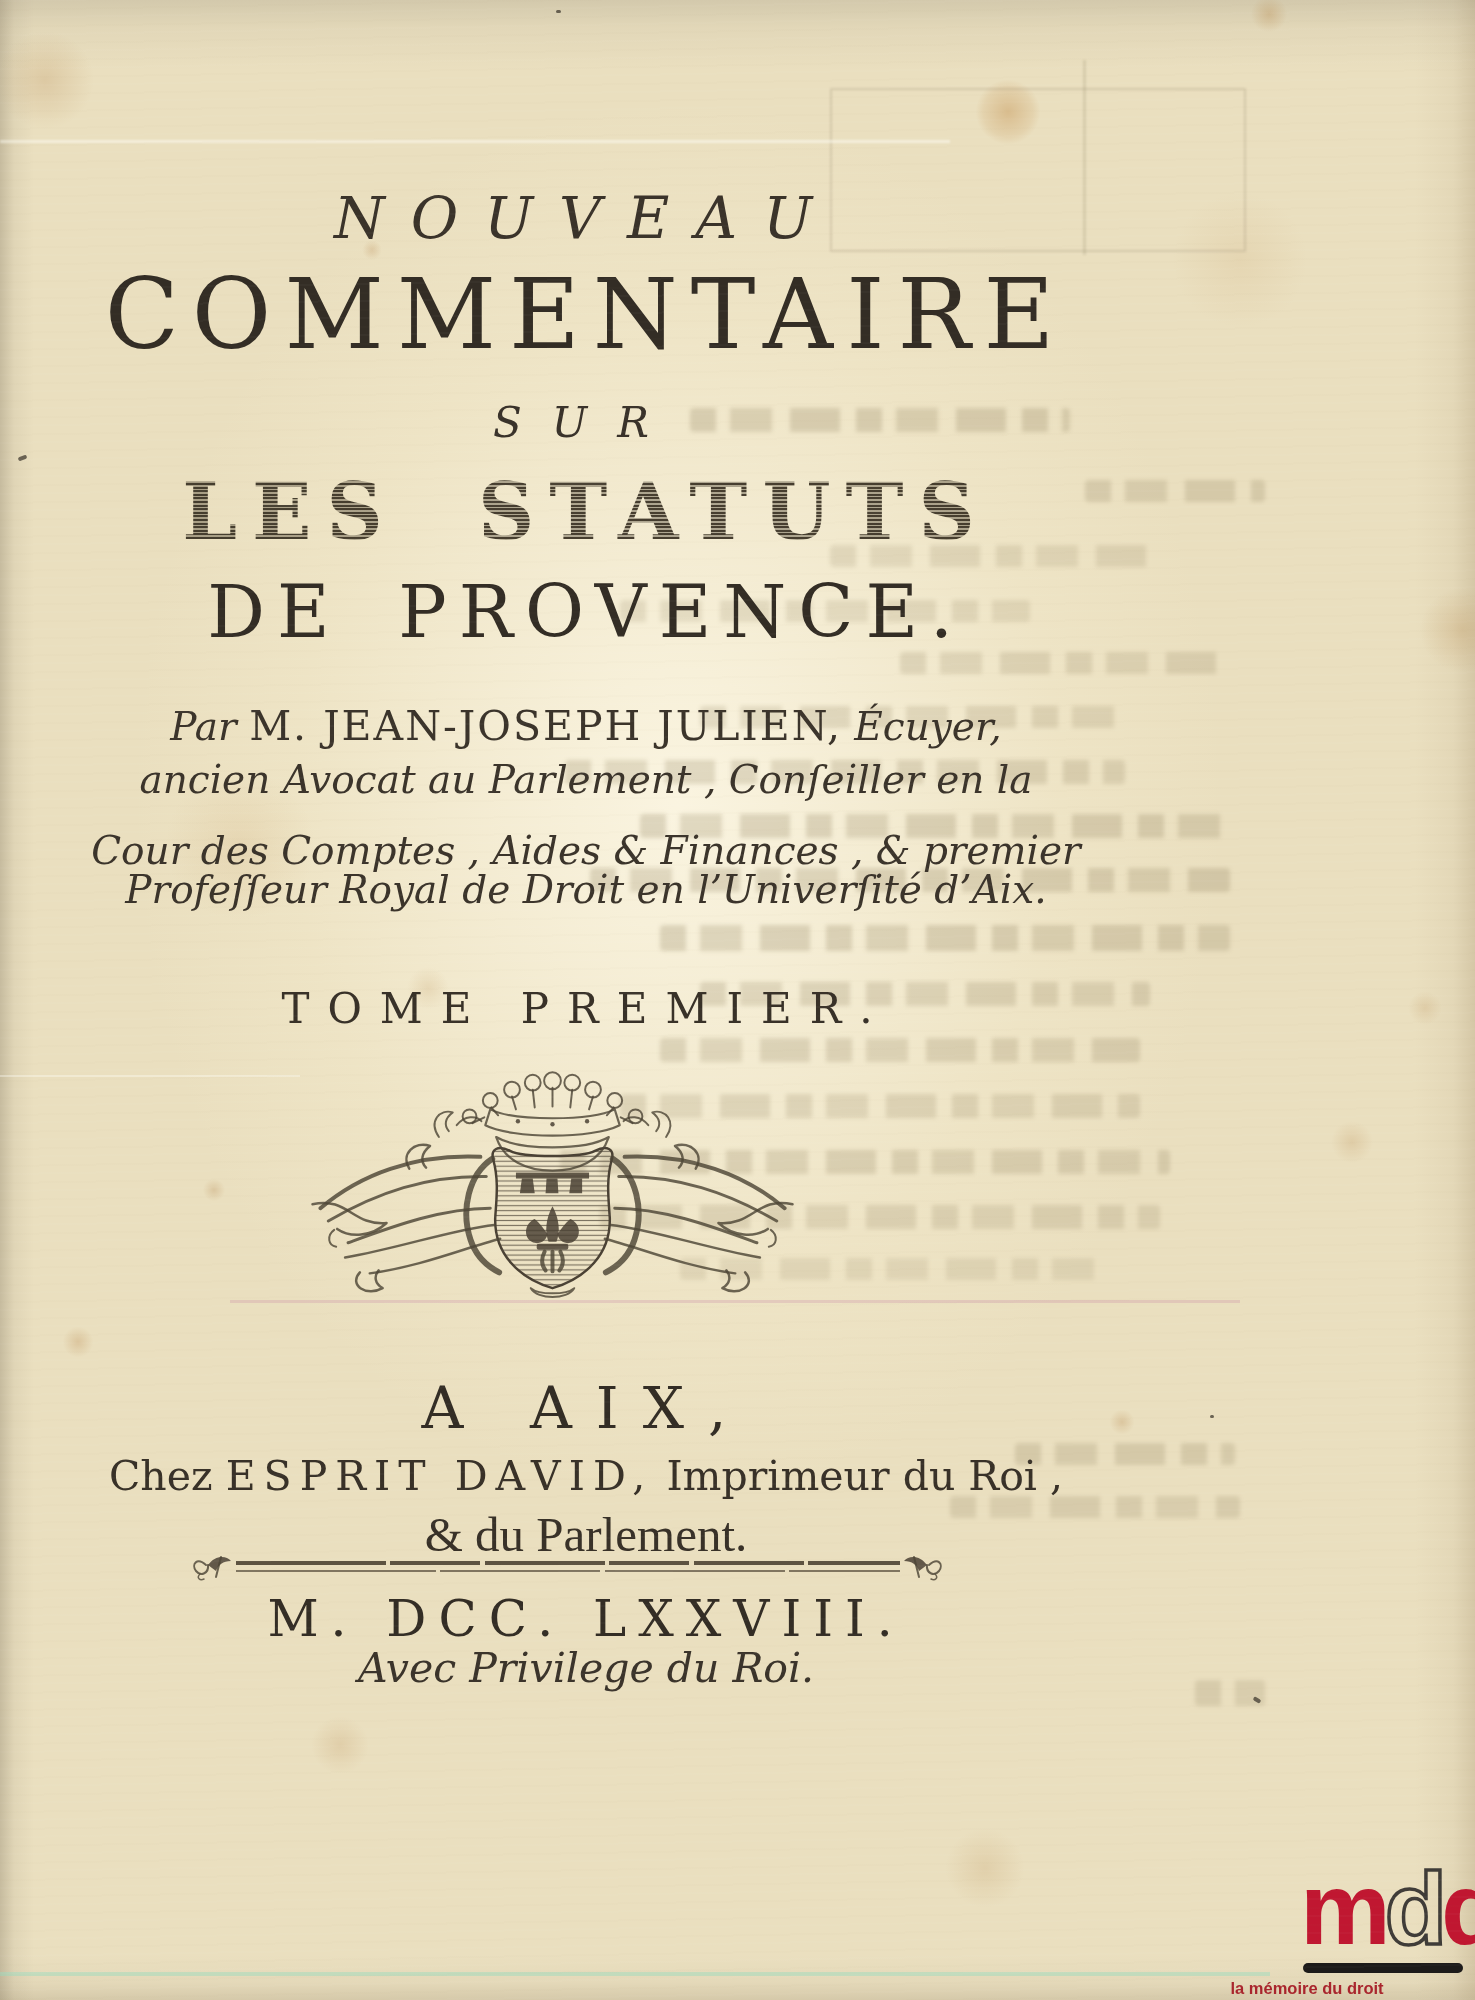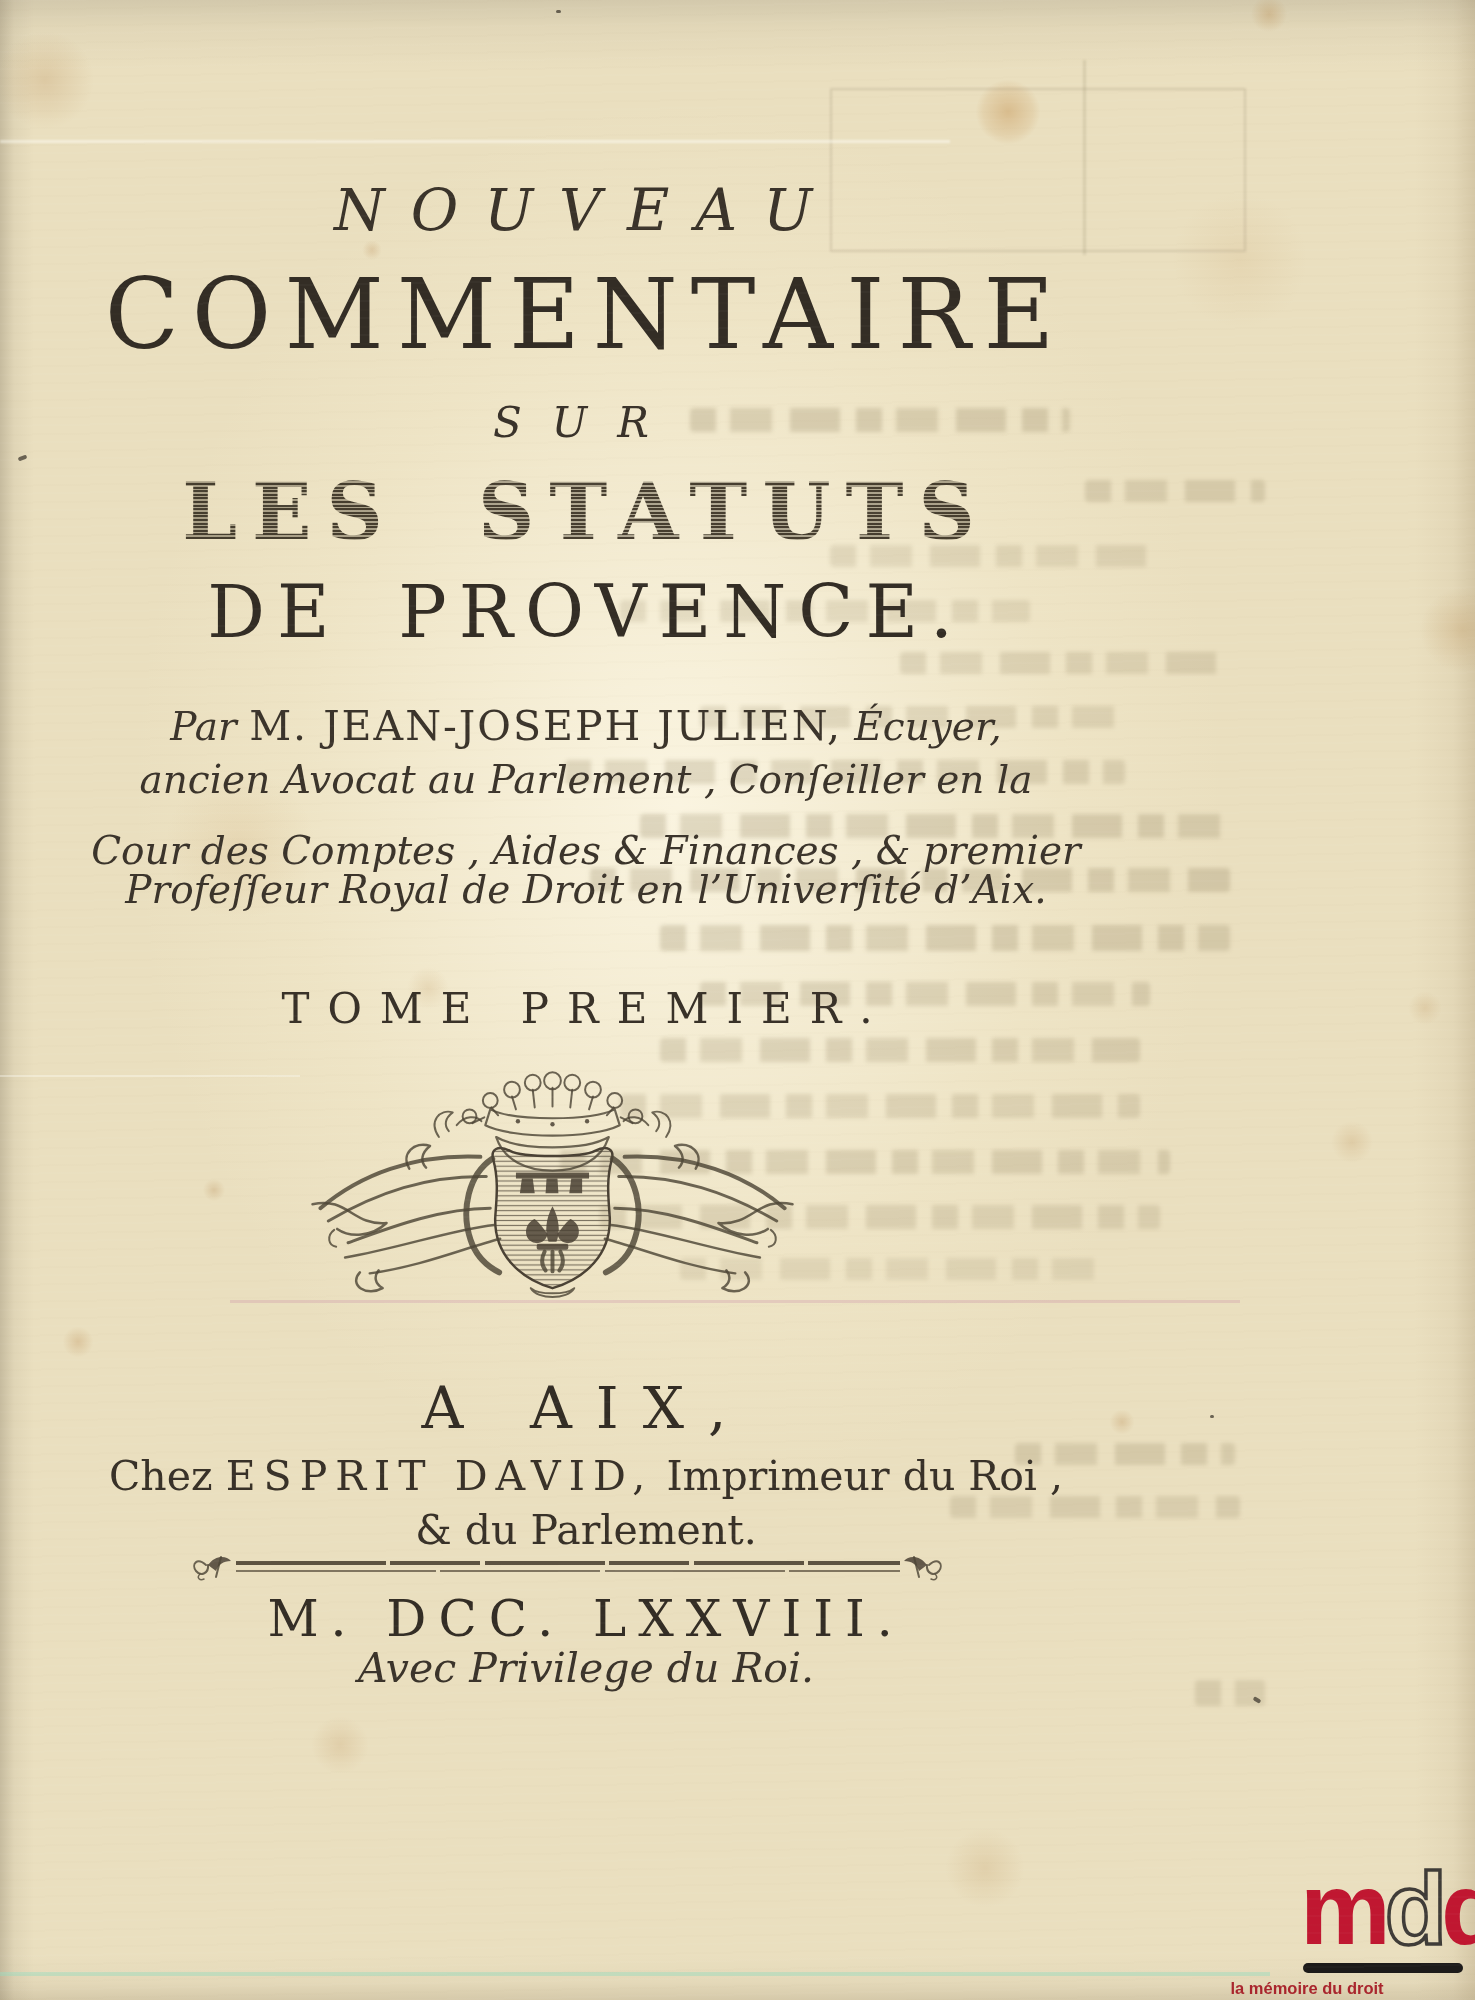--- a/index.html
+++ b/index.html
@@ -57,38 +57,38 @@
   .ghost-frame{
     position:absolute;
     border:2px solid rgba(140,128,100,0.22);
     filter:blur(1.2px);
   }
   .ghost-vline{position:absolute;width:3px;background:rgba(140,128,100,0.20);filter:blur(1px);}
   .artifact-line{position:absolute;pointer-events:none;}
   .speck{position:absolute;background:#4a4438;border-radius:2px;opacity:.8;}
   .content{position:absolute;inset:0;z-index:3;}
   .col{position:absolute;left:61px;width:1050px;text-align:center;white-space:nowrap;}
-  .t-series{top:176px;font-size:58px;font-style:italic;letter-spacing:26px;color:#3a332a;}
+  .t-series{top:184px;font-size:58px;font-style:italic;letter-spacing:26px;color:#3a332a;}
   .t-main{top:258px;font-size:97px;letter-spacing:13px;color:#332d25;}
   .t-sur{top:398px;font-size:42px;font-style:italic;letter-spacing:30px;}
   .t-statuts{
     top:466px;font-size:78px;font-weight:bold;letter-spacing:15px;word-spacing:38px;
     background-image:repeating-linear-gradient(0deg, rgba(60,52,38,0.95) 0 2px, rgba(60,52,38,0.38) 2px 3.6px);
     -webkit-background-clip:text;background-clip:text;color:transparent;
   }
   .t-provence{top:570px;font-size:72px;letter-spacing:12px;word-spacing:22px;color:#332d25;}
   .byline{font-size:39px;font-style:italic;color:#3b342b;}
   .byline .rom{font-style:normal;font-size:41px;letter-spacing:2px;}
   .b1{top:702px;}.b2{top:757px;}.b3{top:812px;margin-top:16px;}.b4{top:867px;}
   .t-tome{top:984px;font-size:42px;letter-spacing:18px;color:#383128;}
   .crest{position:absolute;left:290px;top:1060px;width:525px;height:242px;}
   .t-city{top:1374px;font-size:58px;letter-spacing:24px;color:#332d25;}
   .t-pub{top:1452px;font-size:41px;color:#383128;}
   .t-pub .caps{letter-spacing:8px;}
-  .t-pub2{top:1506px;font-size:41px;color:#383128;}
+  .t-pub2{top:1506px;font-size:49px;color:#383128;font-family:Liberation Serif, serif;}
   .rule{position:absolute;left:190px;top:1552px;width:755px;height:30px;}
   .t-year{top:1590px;font-size:50px;letter-spacing:12px;color:#332d25;}
   .t-priv{top:1644px;font-size:41px;font-style:italic;color:#3b342b;}
   .wm{position:absolute;z-index:5;font-family:"Liberation Sans","DejaVu Sans",sans-serif;}
   .wm-letters{left:1300px;top:1858px;font-size:102px;font-weight:bold;letter-spacing:-6px;line-height:1;}
   .wm-letters .solid{color:var(--brand-red,#c01731);}
   .wm-letters .outline{color:transparent;-webkit-text-stroke:3.5px #3f3c38;}
   .wm-bar{left:1303px;top:1963px;width:160px;height:10px;background:var(--bar-black,#1d1b1a);border-radius:5px;}
   .wm-tagline{left:1218px;top:1979px;width:178px;font-size:16.5px;font-weight:bold;text-align:center;color:var(--tagline-red,#a9252d);}
   svg .eng{stroke:#4d4536;fill:none;stroke-linecap:round;stroke-linejoin:round;opacity:.82;}

